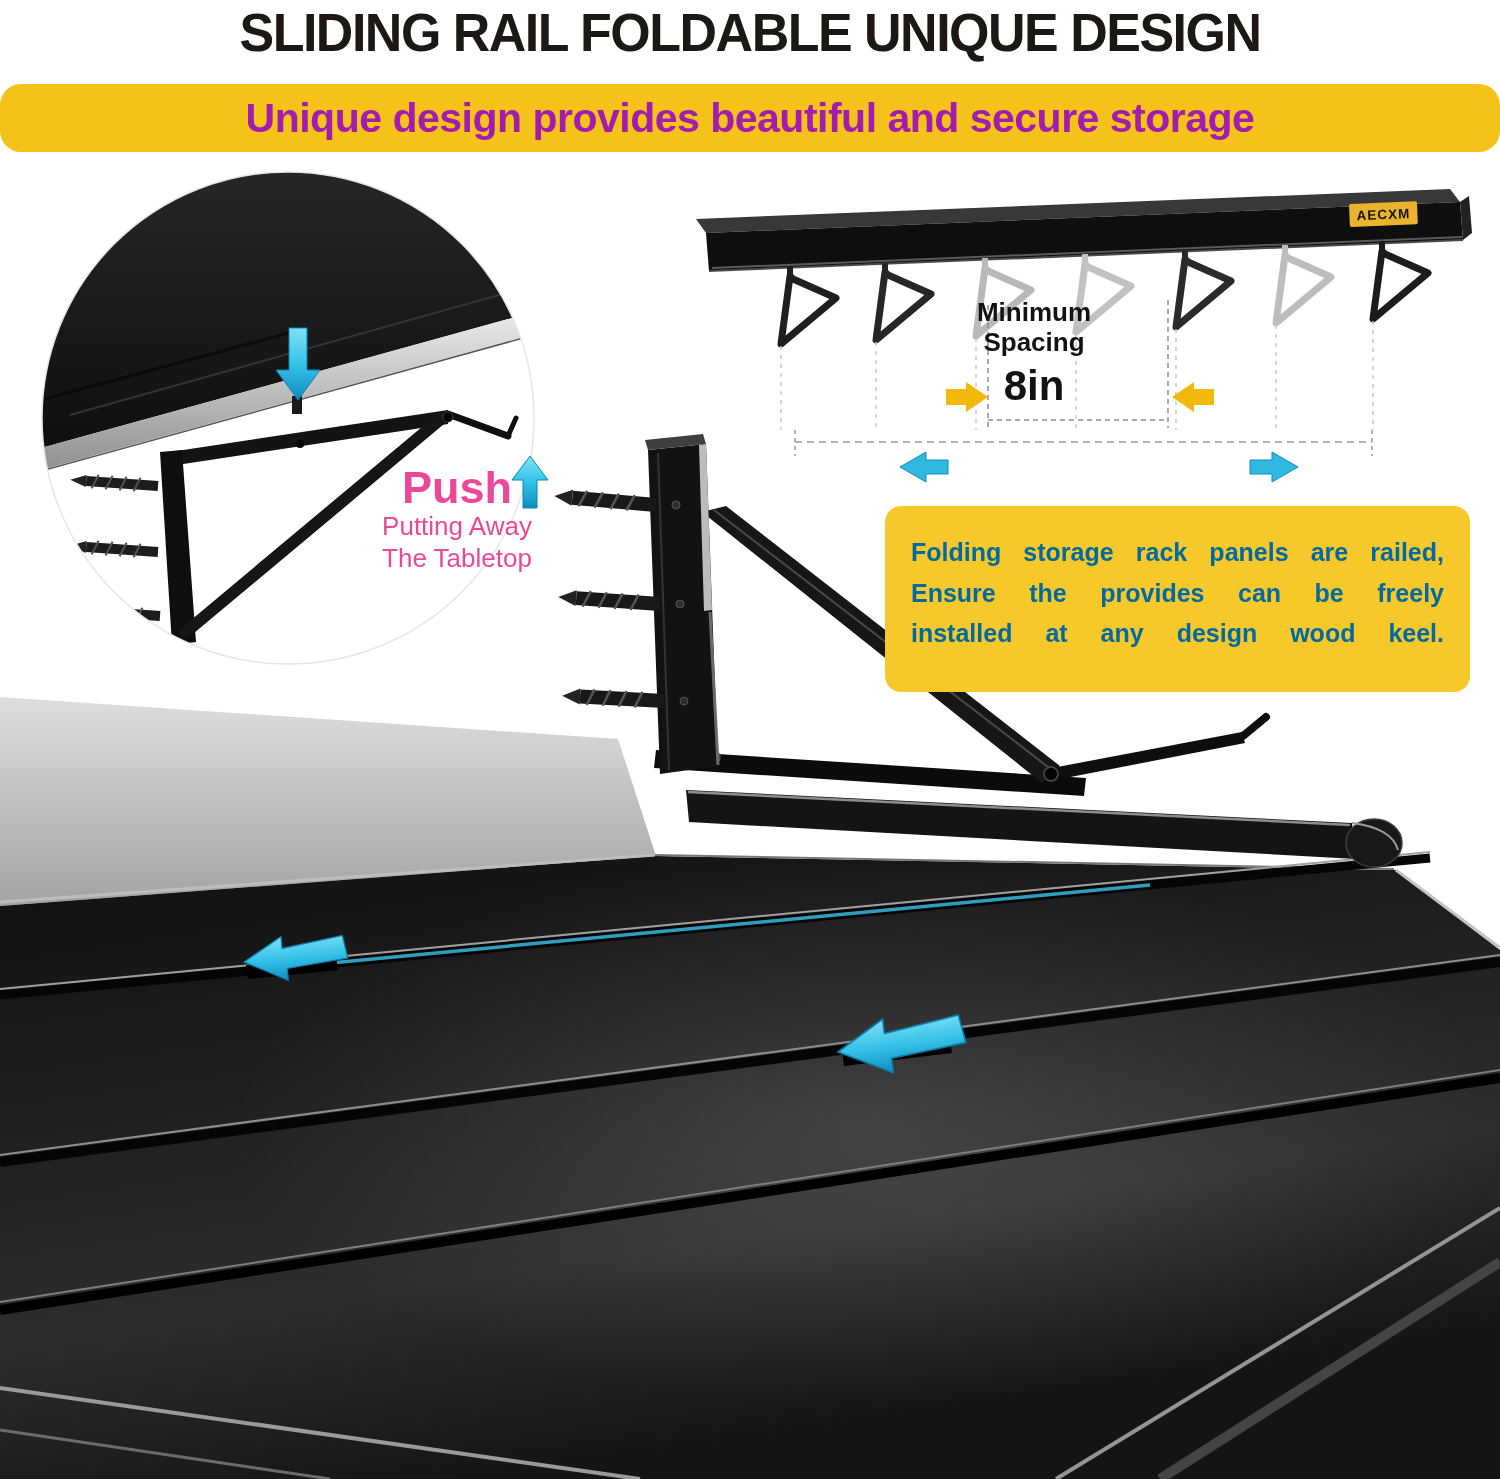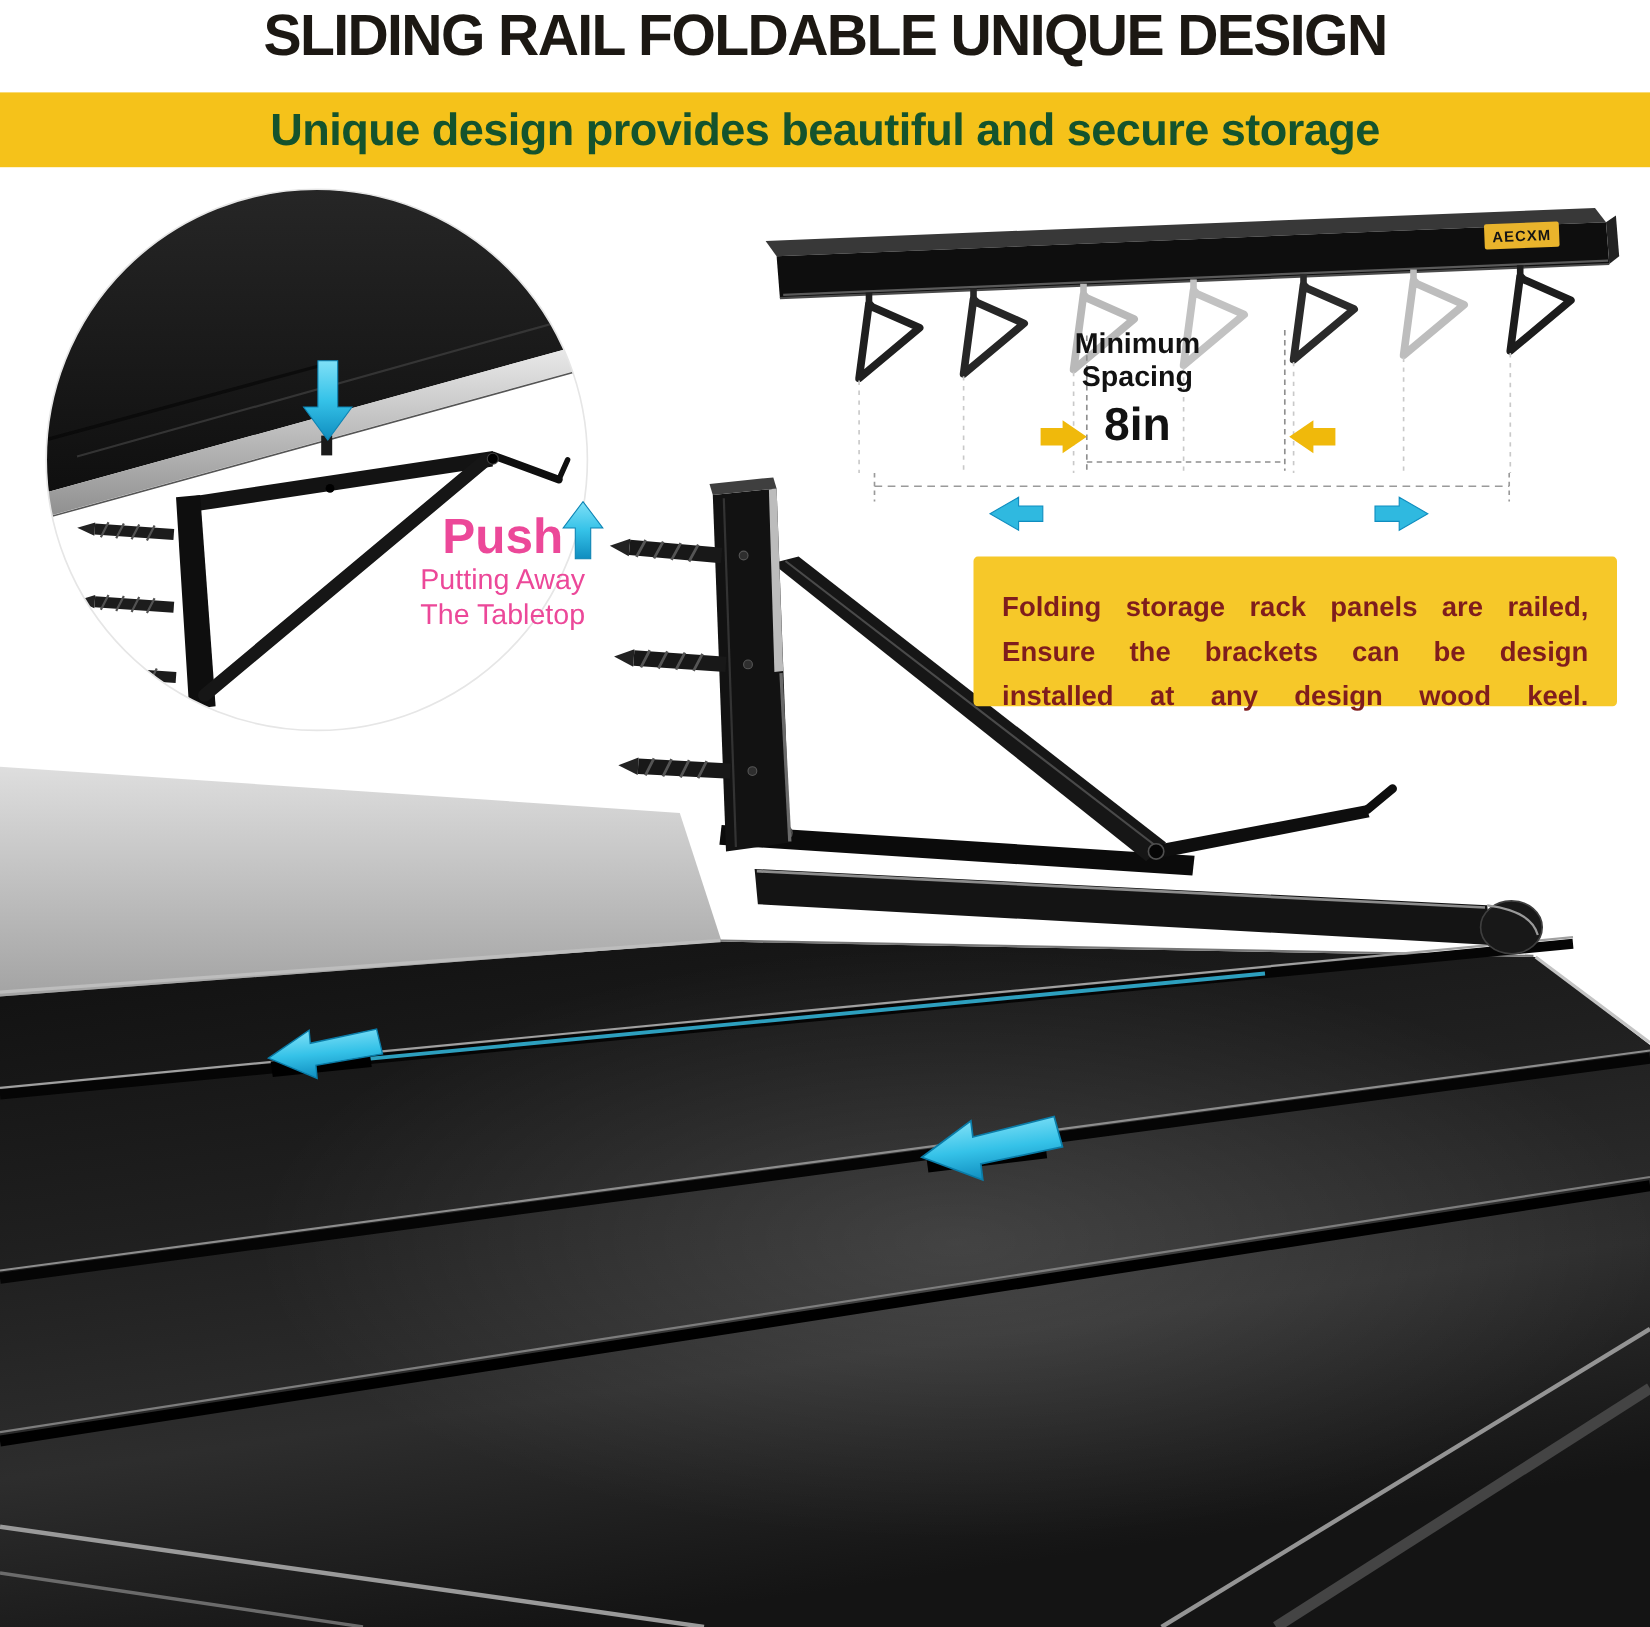--- a/index.html
+++ b/index.html
@@ -8,43 +8,43 @@
     overflow:hidden;font-family:"Liberation Sans", sans-serif;
   }
   .title{
     position:absolute;top:2px;left:0;width:100%;text-align:center;
     font-size:53px;font-weight:bold;letter-spacing:-1.5px;color:#1c1813;
     transform:scaleX(0.98);transform-origin:center;
   }
   .banner{
     position:absolute;top:84px;left:0;width:100%;height:68px;background:#F5C21A;
     display:flex;align-items:center;justify-content:center;
-    font-size:41px;font-weight:bold;color:#14532d;letter-spacing:-0.5px;
+    font-size:41px;font-weight:bold;color:#a21caf;letter-spacing:-0.5px;border-radius:21px;
   }
   .svg-layer{position:absolute;left:0;top:0;width:1500px;height:1479px;}
   .push-block{
     position:absolute;left:348px;top:464px;width:218px;text-align:center;color:#ec4899;
   }
   .push-label{font-size:45px;font-weight:bold;line-height:1.05;}
   .push-caption{font-size:26px;font-weight:normal;line-height:1.22;}
   .min-block{
     position:absolute;left:952px;top:298px;width:164px;text-align:center;color:#121212;
   }
   .min-line{font-size:26px;font-weight:bold;line-height:1.15;}
   .min-value{font-size:42px;font-weight:bold;margin-top:4px;}
   .max-block{
     position:absolute;left:952px;top:446px;width:296px;
     display:flex;align-items:baseline;justify-content:center;gap:8px;color:#121212;
   }
   .max-label{font-size:24px;font-weight:bold;white-space:nowrap;}
   .max-value{font-size:34px;font-weight:bold;white-space:nowrap;}
   .info-box{
-    position:absolute;left:885px;top:506px;width:585px;height:136px;
-    background:#F6C829;border-radius:4px;box-sizing:border-box;
-    padding:26px 26px 0 26px;color:#7f1d1d;
+    position:absolute;left:885px;top:506px;width:585px;height:186px;
+    background:#F6C829;border-radius:16px;box-sizing:border-box;
+    padding:26px 26px 0 26px;color:#0369a1;
   }
   .info-line{
     font-size:25px;font-weight:bold;line-height:1.62;
     text-align:justify;text-align-last:justify;
   }
 </style>
 </head>
 <body>
 
 <div class="page">
@@ -259,17 +259,17 @@
 
   <div class="min-block">
     <div class="min-line">Minimum</div>
     <div class="min-line">Spacing</div>
     <div class="min-value">8in</div>
   </div>
 
 
   <div class="info-box">
     <div class="info-line">Folding storage rack panels are railed,</div>
-    <div class="info-line">Ensure the brackets can be design</div>
+    <div class="info-line">Ensure the provides can be freely</div>
     <div class="info-line">installed at any design wood keel.</div>
   </div>
 
 </div>
 
 </body></html>

